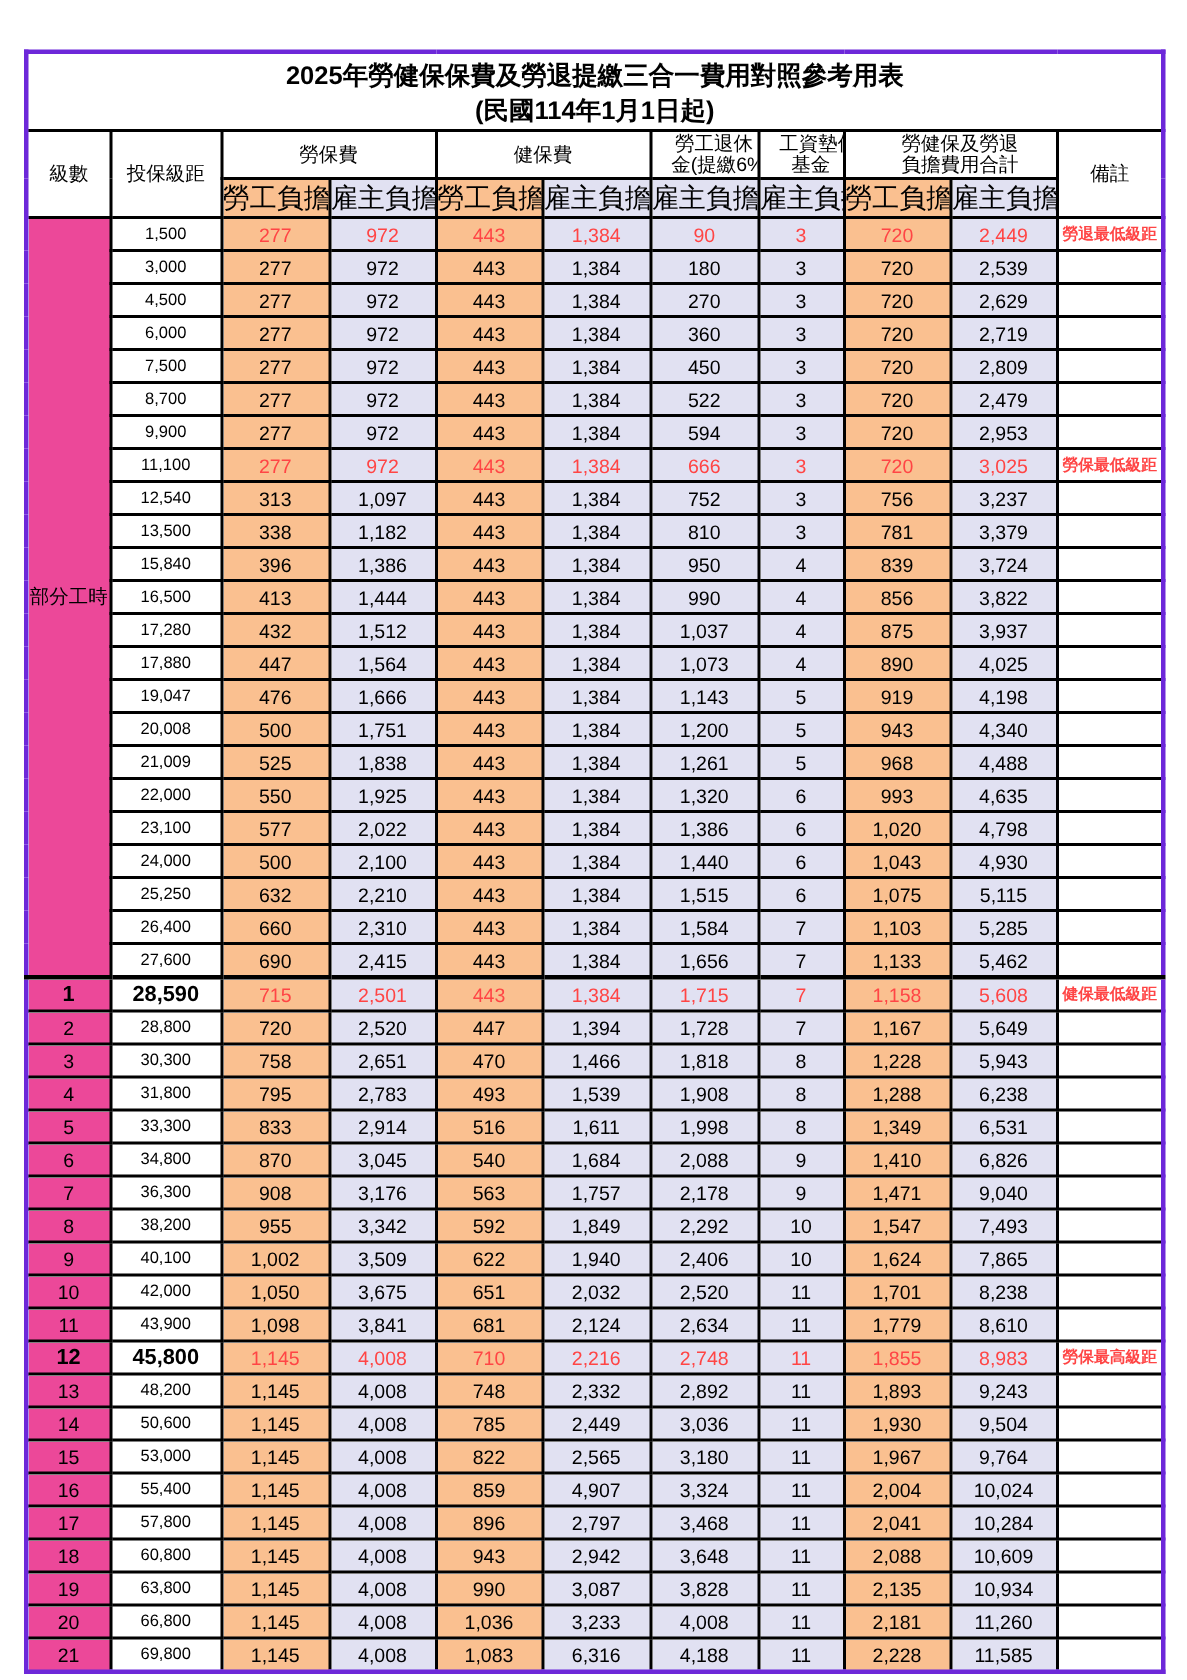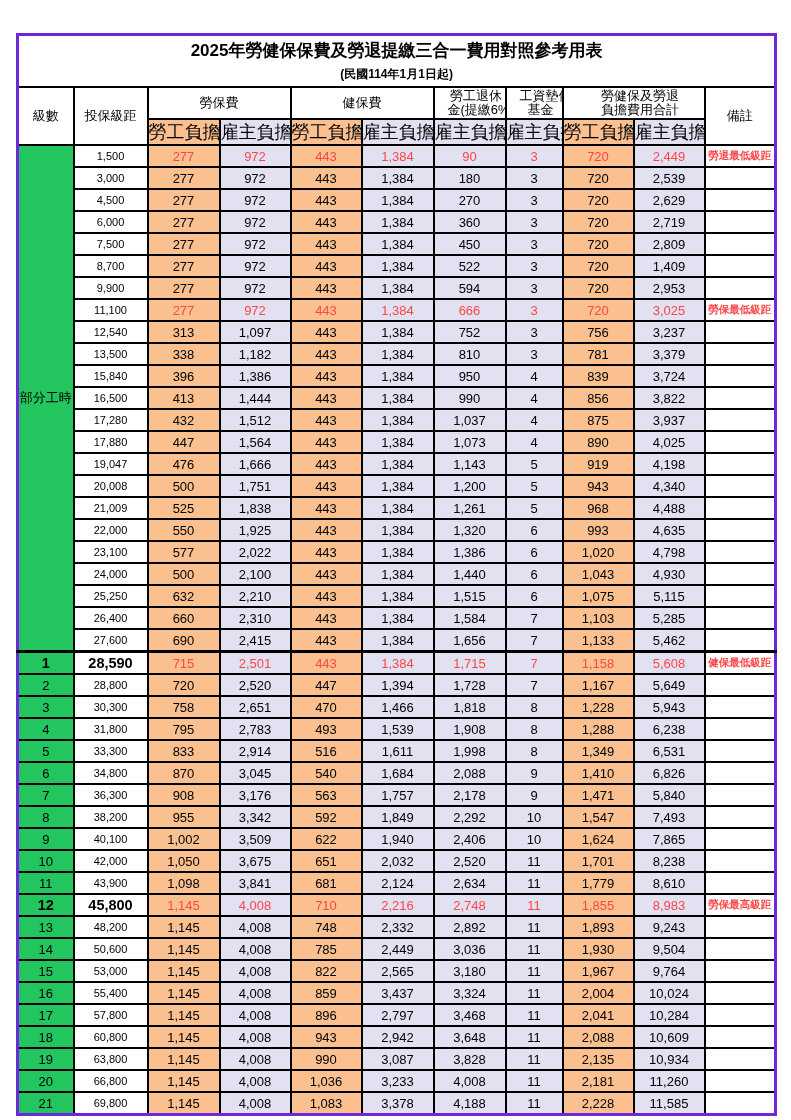--- a/index.html
+++ b/index.html
@@ -3,31 +3,31 @@
 <meta charset="utf-8">
 <style>
   html,body{margin:0;padding:0;background:#fff;}
   body{width:791px;height:1120px;font-family:"Liberation Sans","DejaVu Sans",sans-serif;color:#000;}
   .wrap{padding:33px 0 0 16px;}
   table{border-collapse:collapse;table-layout:fixed;width:760px;border:3px solid #6d28d9;}
   td,th{border:2px solid #000;text-align:center;vertical-align:middle;padding:0;overflow:hidden;white-space:nowrap;font-weight:normal;}
   
   .title-cell{height:50px;background:#fff;}
   .t1{font-size:17px;font-weight:bold;line-height:26px;}
-  .t2{font-size:12px;font-weight:bold;line-height:20px;}
+  .t2{font-size:17px;font-weight:bold;line-height:20px;}
   
   tr.h1 th{height:30px;font-size:13px;line-height:14.5px;background:#fff;}
   tr.h1 th span{display:block;padding-left:13px;}
   tr.h2 th{height:22px;font-size:18px;}
   
   .o{background:#FAC090;}
   .v{background:#E1E1F2;}
   
   tbody td{height:20px;font-size:13px;}
-  td.lvl{background:#22c55e;font-size:13px;}
+  td.lvl{background:#ec4899;font-size:13px;}
   td.g{background:#fff;font-size:11px;}
   td.n{background:#fff;font-size:10.5px;font-weight:bold;color:#FF4545;}
   tr.hl td.val{color:#FF4545;}
   tr.em td.lvl, tr.em td.g{font-weight:bold;font-size:14.5px;}
   tr.sec2 td{border-top-width:3px;}
 </style>
 </head>
 <body>
 
 <div class="wrap">
@@ -146,21 +146,21 @@
         </tr>
         <tr>
           <td class="g">8,700</td>
           <td class="o val">277</td>
           <td class="v val">972</td>
           <td class="o val">443</td>
           <td class="v val">1,384</td>
           <td class="v val">522</td>
           <td class="v val">3</td>
           <td class="o val">720</td>
-          <td class="v val">1,409</td>
+          <td class="v val">2,479</td>
           <td class="n"></td>
         </tr>
         <tr>
           <td class="g">9,900</td>
           <td class="o val">277</td>
           <td class="v val">972</td>
           <td class="o val">443</td>
           <td class="v val">1,384</td>
           <td class="v val">594</td>
           <td class="v val">3</td>
@@ -441,21 +441,21 @@
         <tr>
           <td class="lvl">7</td>
           <td class="g">36,300</td>
           <td class="o val">908</td>
           <td class="v val">3,176</td>
           <td class="o val">563</td>
           <td class="v val">1,757</td>
           <td class="v val">2,178</td>
           <td class="v val">9</td>
           <td class="o val">1,471</td>
-          <td class="v val">5,840</td>
+          <td class="v val">9,040</td>
           <td class="n"></td>
         </tr>
         <tr>
           <td class="lvl">8</td>
           <td class="g">38,200</td>
           <td class="o val">955</td>
           <td class="v val">3,342</td>
           <td class="o val">592</td>
           <td class="v val">1,849</td>
           <td class="v val">2,292</td>
@@ -554,21 +554,21 @@
           <td class="o val">1,967</td>
           <td class="v val">9,764</td>
           <td class="n"></td>
         </tr>
         <tr>
           <td class="lvl">16</td>
           <td class="g">55,400</td>
           <td class="o val">1,145</td>
           <td class="v val">4,008</td>
           <td class="o val">859</td>
-          <td class="v val">3,437</td>
+          <td class="v val">4,907</td>
           <td class="v val">3,324</td>
           <td class="v val">11</td>
           <td class="o val">2,004</td>
           <td class="v val">10,024</td>
           <td class="n"></td>
         </tr>
         <tr>
           <td class="lvl">17</td>
           <td class="g">57,800</td>
           <td class="o val">1,145</td>
@@ -619,21 +619,21 @@
           <td class="o val">2,181</td>
           <td class="v val">11,260</td>
           <td class="n"></td>
         </tr>
         <tr>
           <td class="lvl">21</td>
           <td class="g">69,800</td>
           <td class="o val">1,145</td>
           <td class="v val">4,008</td>
           <td class="o val">1,083</td>
-          <td class="v val">3,378</td>
+          <td class="v val">6,316</td>
           <td class="v val">4,188</td>
           <td class="v val">11</td>
           <td class="o val">2,228</td>
           <td class="v val">11,585</td>
           <td class="n"></td>
         </tr>
       </tbody>
   </table>
 </div>
 

